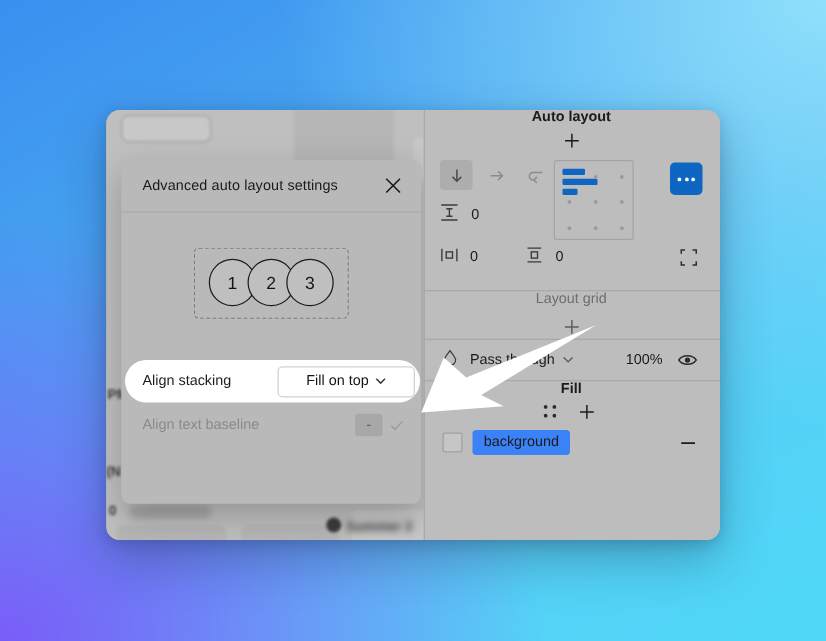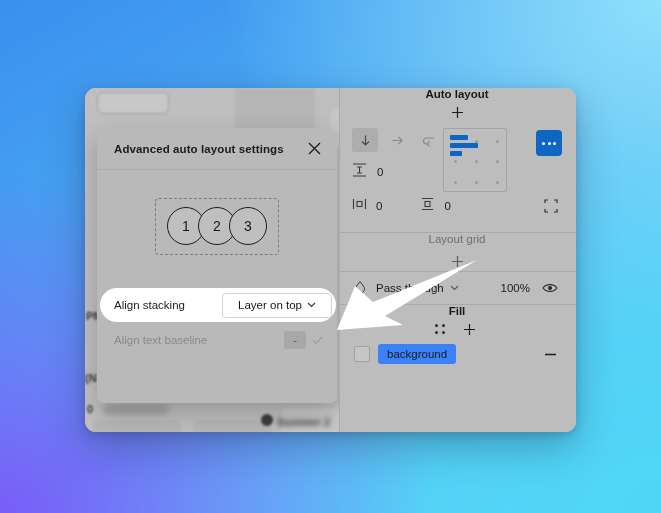--- a/index.html
+++ b/index.html
@@ -39,21 +39,21 @@
   #dialog{
     position:absolute; left:12px; top:40px; width:240px; height:275px;
     background:#b9b9b9; border-radius:7px;
     box-shadow:0 10px 26px rgba(0,0,0,.22);
     overflow:hidden;
   }
   #dialog-header{
     height:42px; display:flex; align-items:center; justify-content:space-between;
     padding:0 14px 0 17px; border-bottom:1px solid #ababab;
   }
-  #dialog-title{ font-size:11.5px; font-weight:700; color:#1b1b1b; letter-spacing:.1px;text-align:right; }
+  #dialog-title{ font-size:11.5px; font-weight:400; color:#1b1b1b; letter-spacing:.1px;text-align:right; }
   #dialog-close{ width:18px;height:18px;display:flex;align-items:center;justify-content:center;cursor:pointer;}
 
   #preview-area{
     height:112px; display:flex; align-items:center; justify-content:center;
   }
   #stack-preview{
     width:124px; height:57px; border:1.4px dashed #7d7d7d; border-radius:4px;
     display:flex; align-items:center; justify-content:center;
   }
   #circle-row{ display:flex; align-items:center; }
@@ -211,21 +211,21 @@
         <span class="stepper-box">-</span>
         <svg width="11" height="9" viewBox="0 0 11 9">
             <path d="M1 4.5 L4 7.5 L10 1" stroke="#9d9d9d" stroke-width="1.2" fill="none"></path>
           </svg>
       </span>
     </div>
 
     <div id="canvas-stacking-row">
       <span class="prop-label">Align stacking</span>
       <span id="canvas-stacking-select">
-        <span>Layer on top</span>
+        <span>Fill on top</span>
         <svg width="9" height="6" viewBox="0 0 9 6">
             <path d="M1 1 L4.5 4.5 L8 1" stroke="#3a3a3a" stroke-width="1.2" fill="none"></path>
           </svg>
       </span>
     </div>
   </div>
 
   <div id="right-panel">
 
     <div class="sec-head">

